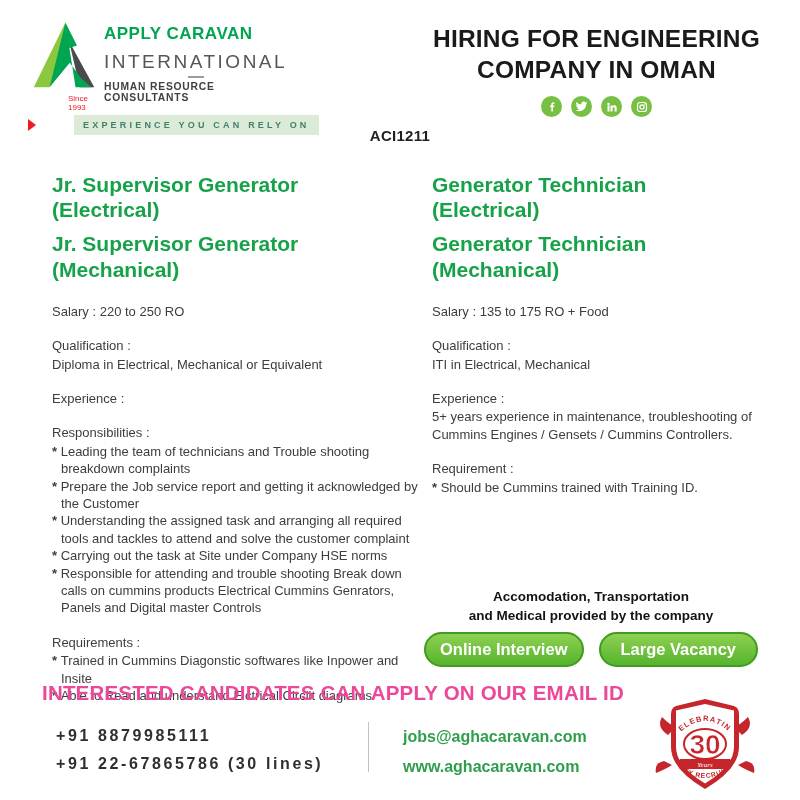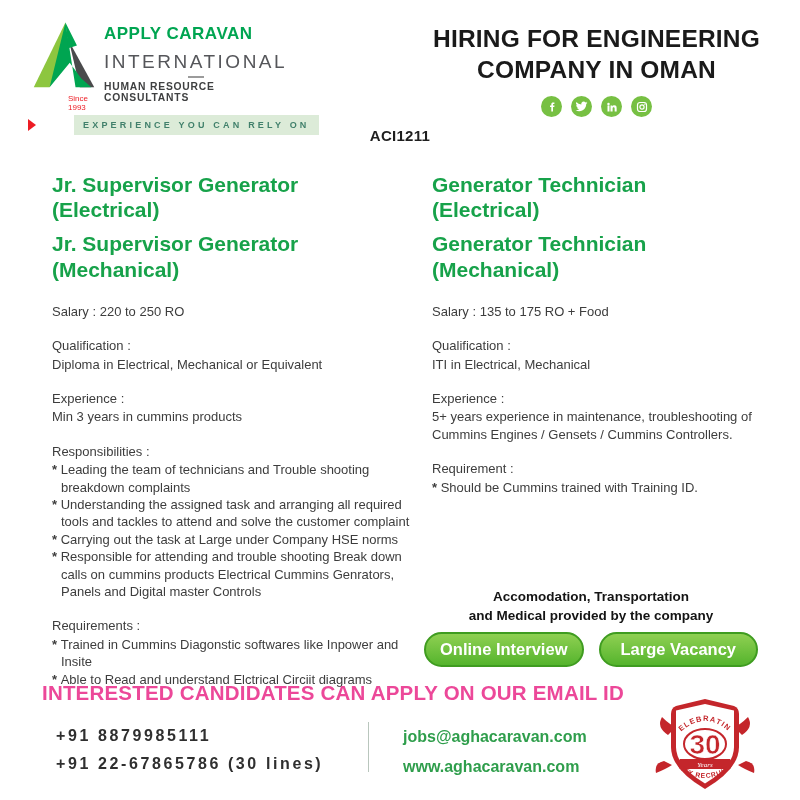--- a/index.html
+++ b/index.html
@@ -124,28 +124,28 @@
       <div>Jr. Supervisor Generator</div>
       <div>(Mechanical)</div>
     </div>
     <div class="salary">Salary : 220 to 250 RO</div>
     <div class="section">
       <div class="sec-label">Qualification :</div>
       <div>Diploma in Electrical, Mechanical or Equivalent</div>
     </div>
     <div class="section">
       <div class="sec-label">Experience :</div>
-      <div>Min 3 years in cummins products</div>
     </div>
     <div class="section">
       <div class="sec-label">Responsibilities :</div>
       <ul class="bullets">
         <li>Leading the team of technicians and Trouble shooting breakdown complaints</li>
+        <li>Prepare the Job service report and getting it acknowledged by the Customer</li>
         <li>Understanding the assigned task and arranging all required tools and tackles to attend and solve the customer complaint</li>
-        <li>Carrying out the task at Large under Company HSE norms</li>
+        <li>Carrying out the task at Site under Company HSE norms</li>
         <li>Responsible for attending and trouble shooting Break down calls on cummins products Electrical Cummins Genrators, Panels and Digital master Controls</li>
       </ul>
     </div>
     <div class="section">
       <div class="sec-label">Requirements :</div>
       <ul class="bullets">
         <li>Trained in Cummins Diagonstic softwares like Inpower and Insite</li>
         <li>Able to Read and understand Elctrical Circiit diagrams</li>
       </ul>
     </div>

